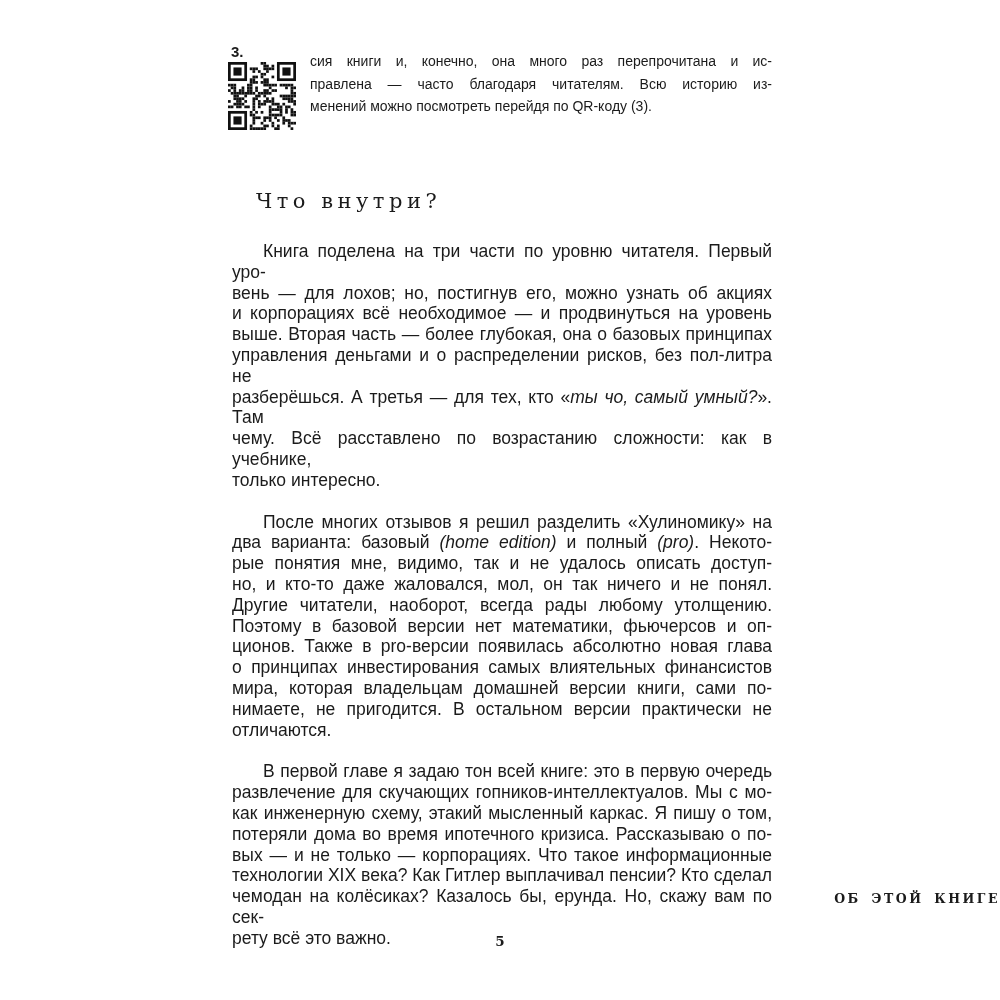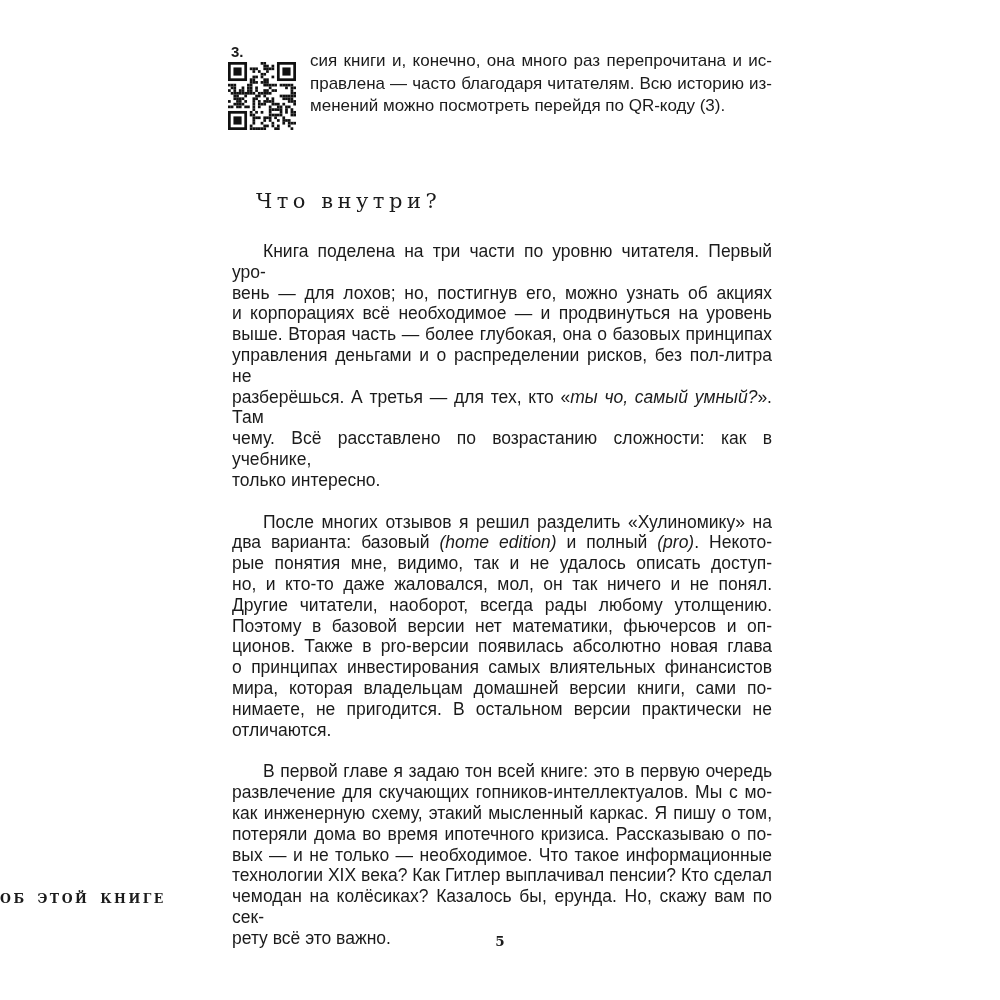--- a/index.html
+++ b/index.html
@@ -35,21 +35,21 @@
     height: 68px;
     margin-top: 2px;
   }
   .qr-box svg { display: block; }
 
   .qr-text {
     position: absolute;
     left: 310px;
     top: 50px;
     width: 462px;
-    font-size: 17px;
+    font-size: 14px;
     line-height: 22.6px;
   }
 
   
   .heading {
     position: absolute;
     left: 256px;
     top: 189px;
     margin: 0;
     font-family: "DejaVu Serif", serif;
@@ -81,21 +81,21 @@
     margin-top: 21px;
   }
   .line i { font-style: italic; }
 
   
   .running-title {
     position: absolute;
     left: 0;
     top: 891px;
     width: 100%;
-    text-align: left;
+    text-align: right;
     font-family: "DejaVu Serif", serif;
     font-weight: bold;
     font-size: 12.5px;
     letter-spacing: 2.5px;
     word-spacing: 4px;
   }
   .page-number {
     position: absolute;
     left: 0;
     top: 933px;
@@ -368,21 +368,21 @@
         <div class="line">о принципах инвестирования самых влиятельных финансистов</div>
         <div class="line">мира, которая владельцам домашней версии книги, сами по-</div>
         <div class="line">нимаете, не пригодится. В остальном версии практически не</div>
         <div class="line last">отличаются.</div>
       </div>
       <div class="para">
         <div class="line indent">В первой главе я задаю тон всей книге: это в первую очередь</div>
         <div class="line">развлечение для скучающих гопников-интеллектуалов. Мы с мо-</div>
         <div class="line">как инженерную схему, этакий мысленный каркас. Я пишу о том,</div>
         <div class="line">потеряли дома во время ипотечного кризиса. Рассказываю о по-</div>
-        <div class="line">вых — и не только — необходимое. Что такое информационные</div>
+        <div class="line">вых — и не только — корпорациях. Что такое информационные</div>
         <div class="line">технологии XIX века? Как Гитлер выплачивал пенсии? Кто сделал</div>
         <div class="line">чемодан на колёсиках? Казалось бы, ерунда. Но, скажу вам по сек-</div>
         <div class="line last">рету всё это важно.</div>
       </div>
     </div>
 
   <div class="running-title">ОБ ЭТОЙ КНИГЕ</div>
 
   <div class="page-number">5</div>
 

